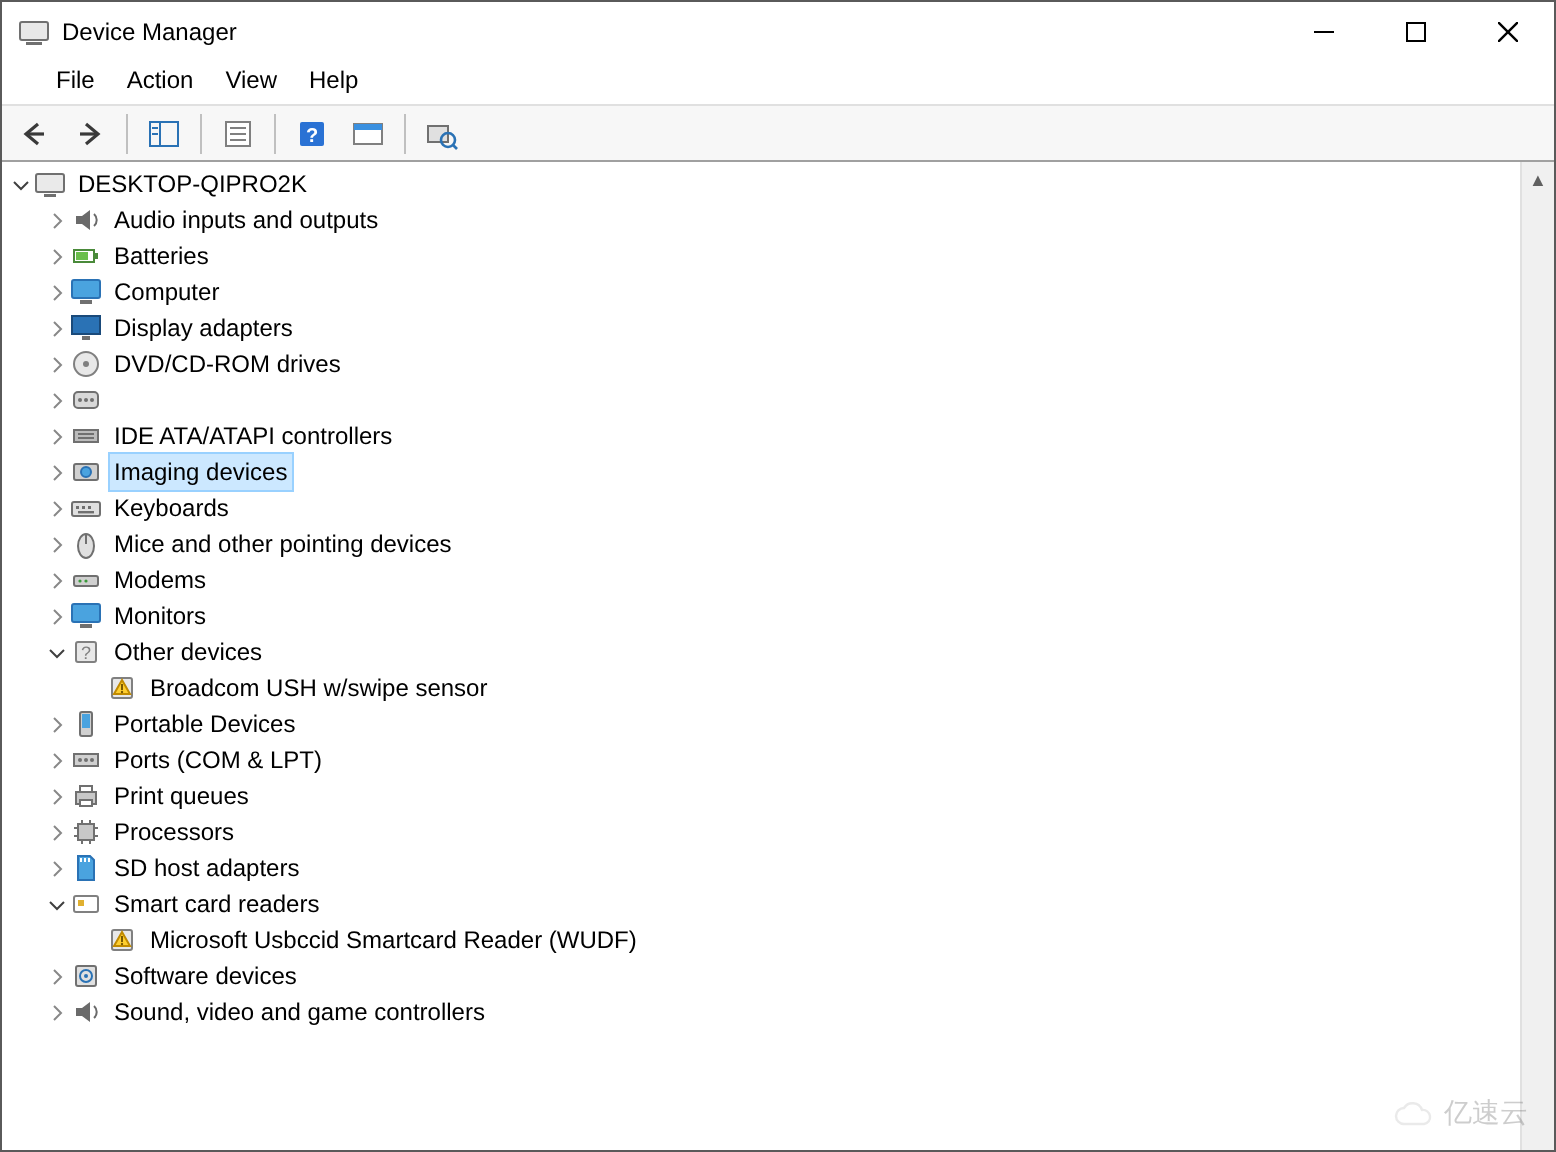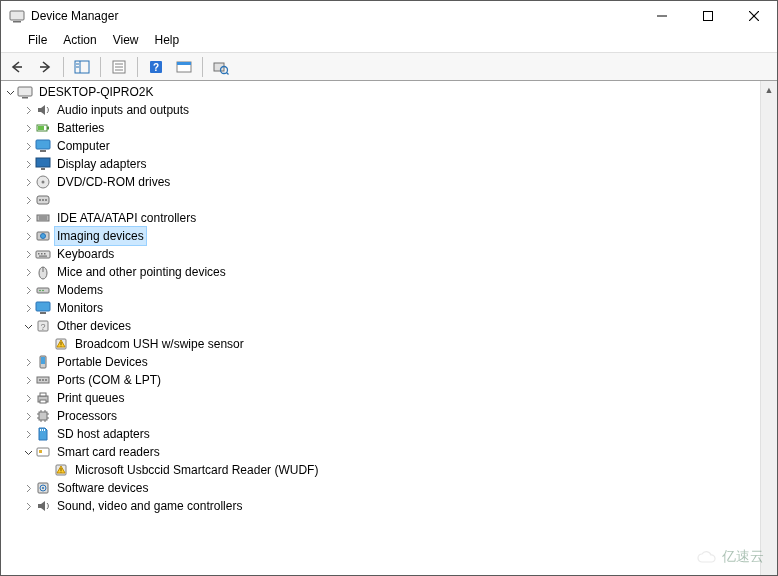--- a/index.html
+++ b/index.html
@@ -19,21 +19,21 @@
     .tree { flex: 1; overflow: auto; padding: 2px 0 2px 2px; }
     .scrollbar-track { width: 17px; background: #f0f0f0; border-left: 1px solid #e0e0e0; position: relative; }
     .scroll-arrow { height: 17px; display:flex; align-items:center; justify-content:center; color:#606060; font-size:9px; }
     .node { display: flex; align-items: center; height: 18px; line-height: 18px; white-space: nowrap; }
     .indent { display: inline-block; width: 18px; height: 18px; flex: 0 0 18px; }
     .expander { width: 14px; height: 18px; flex: 0 0 14px; display: flex; align-items: center; justify-content: center; cursor: default; color: #666; }
     .expander svg { display:block; }
     .node-icon { width: 16px; height: 16px; margin-right: 4px; flex: 0 0 16px; }
     .node-label { padding: 0 2px; }
     .node-label.selected { background: #cce8ff; outline: 1px solid #99d1ff; }
-    .watermark { position: absolute; right: 14px; bottom: 10px; opacity: 0.35; color: #14532d; font-size: 14px; display:flex; align-items:center; gap:4px; }
+    .watermark { position: absolute; right: 14px; bottom: 10px; opacity: 0.35; color: #737373; font-size: 14px; display:flex; align-items:center; gap:4px; }
     .watermark svg { opacity:0.7; }
     
     .dev-icon { display:block; }
   </style>
 </head>
 <body>
 
 <div class="window">
 
   <div class="titlebar">

